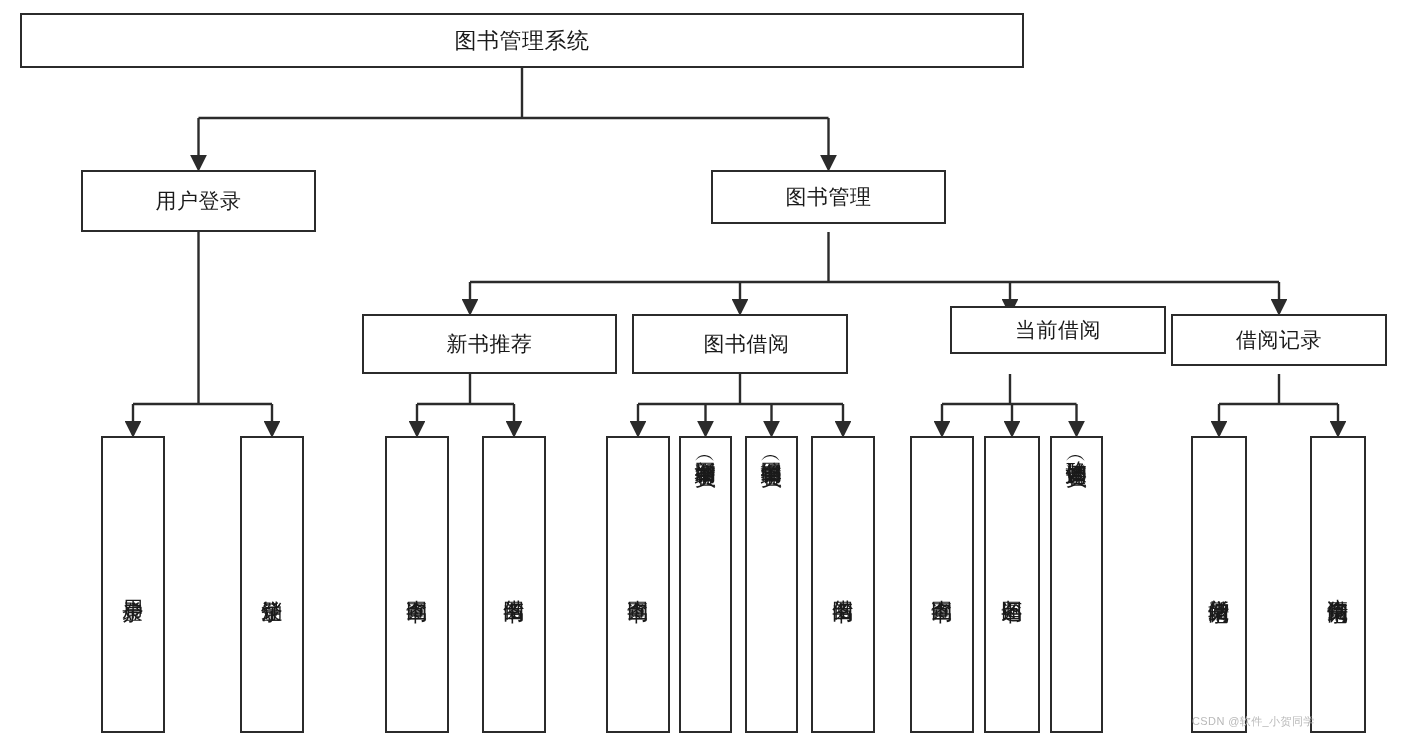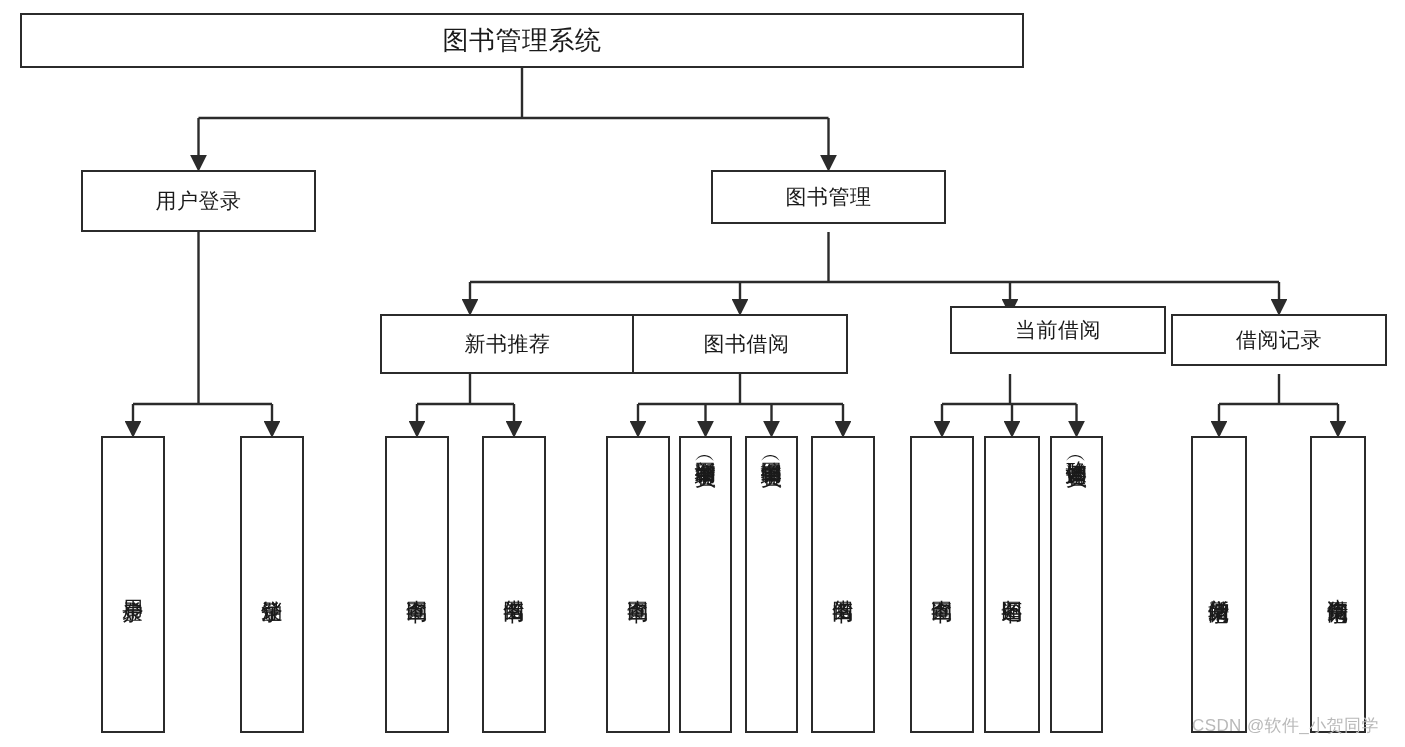--- a/index.html
+++ b/index.html
@@ -40,21 +40,21 @@
   .node.root {
     border-width: 2px;
   }
   .node .label-h {
     font-size: 21px;
     line-height: 1.15;
     letter-spacing: 0.5px;
     white-space: nowrap;
   }
   .node.root .label-h {
-    font-size: 26px;
+    font-size: 22px;
   }
   .node.leaf {
     align-items: flex-start;
     justify-content: center;
     padding-top: 6px;
   }
   .node.leaf .label-v {
     writing-mode: vertical-rl;
     text-orientation: upright;
     font-size: 21px;
@@ -64,21 +64,21 @@
     -webkit-text-orientation: upright;
   }
   .node.leaf.centered {
     align-items: center;
     padding-top: 0;
   }
   .watermark {
     position: absolute;
     left: 1192px;
     top: 714px;
-    font-size: 17px;
+    font-size: 11px;
     color: #b9b9b9;
     white-space: nowrap;
     z-index: 3;
     letter-spacing: 0.4px;
   }
 </style>
 </head>
 <body>
 
 <div id="canvas">
@@ -123,21 +123,21 @@
     <span class="label-h">图书管理系统</span>
   </div>
 
   <div class="node" style="left: 81px; top: 170px; width: 235px; height: 62px;">
     <span class="label-h">用户登录</span>
   </div>
   <div class="node" style="left: 711px; top: 170px; width: 235px; height: 54px;">
     <span class="label-h">图书管理</span>
   </div>
 
-  <div class="node" style="left: 362px; top: 314px; width: 255px; height: 60px; margin-left: 18px;">
+  <div class="node" style="left: 362px; top: 314px; width: 255px; height: 60px;">
     <span class="label-h">新书推荐</span>
   </div>
   <div class="node" style="left: 632px; top: 314px; width: 216px; height: 60px; padding-left: 13px;">
     <span class="label-h">图书借阅</span>
   </div>
   <div class="node" style="left: 902px; top: 306px; width: 216px; height: 48px; margin-left: 48px;">
     <span class="label-h">当前借阅</span>
   </div>
   <div class="node" style="left: 1171px; top: 314px; width: 216px; height: 52px;">
     <span class="label-h">借阅记录</span>

